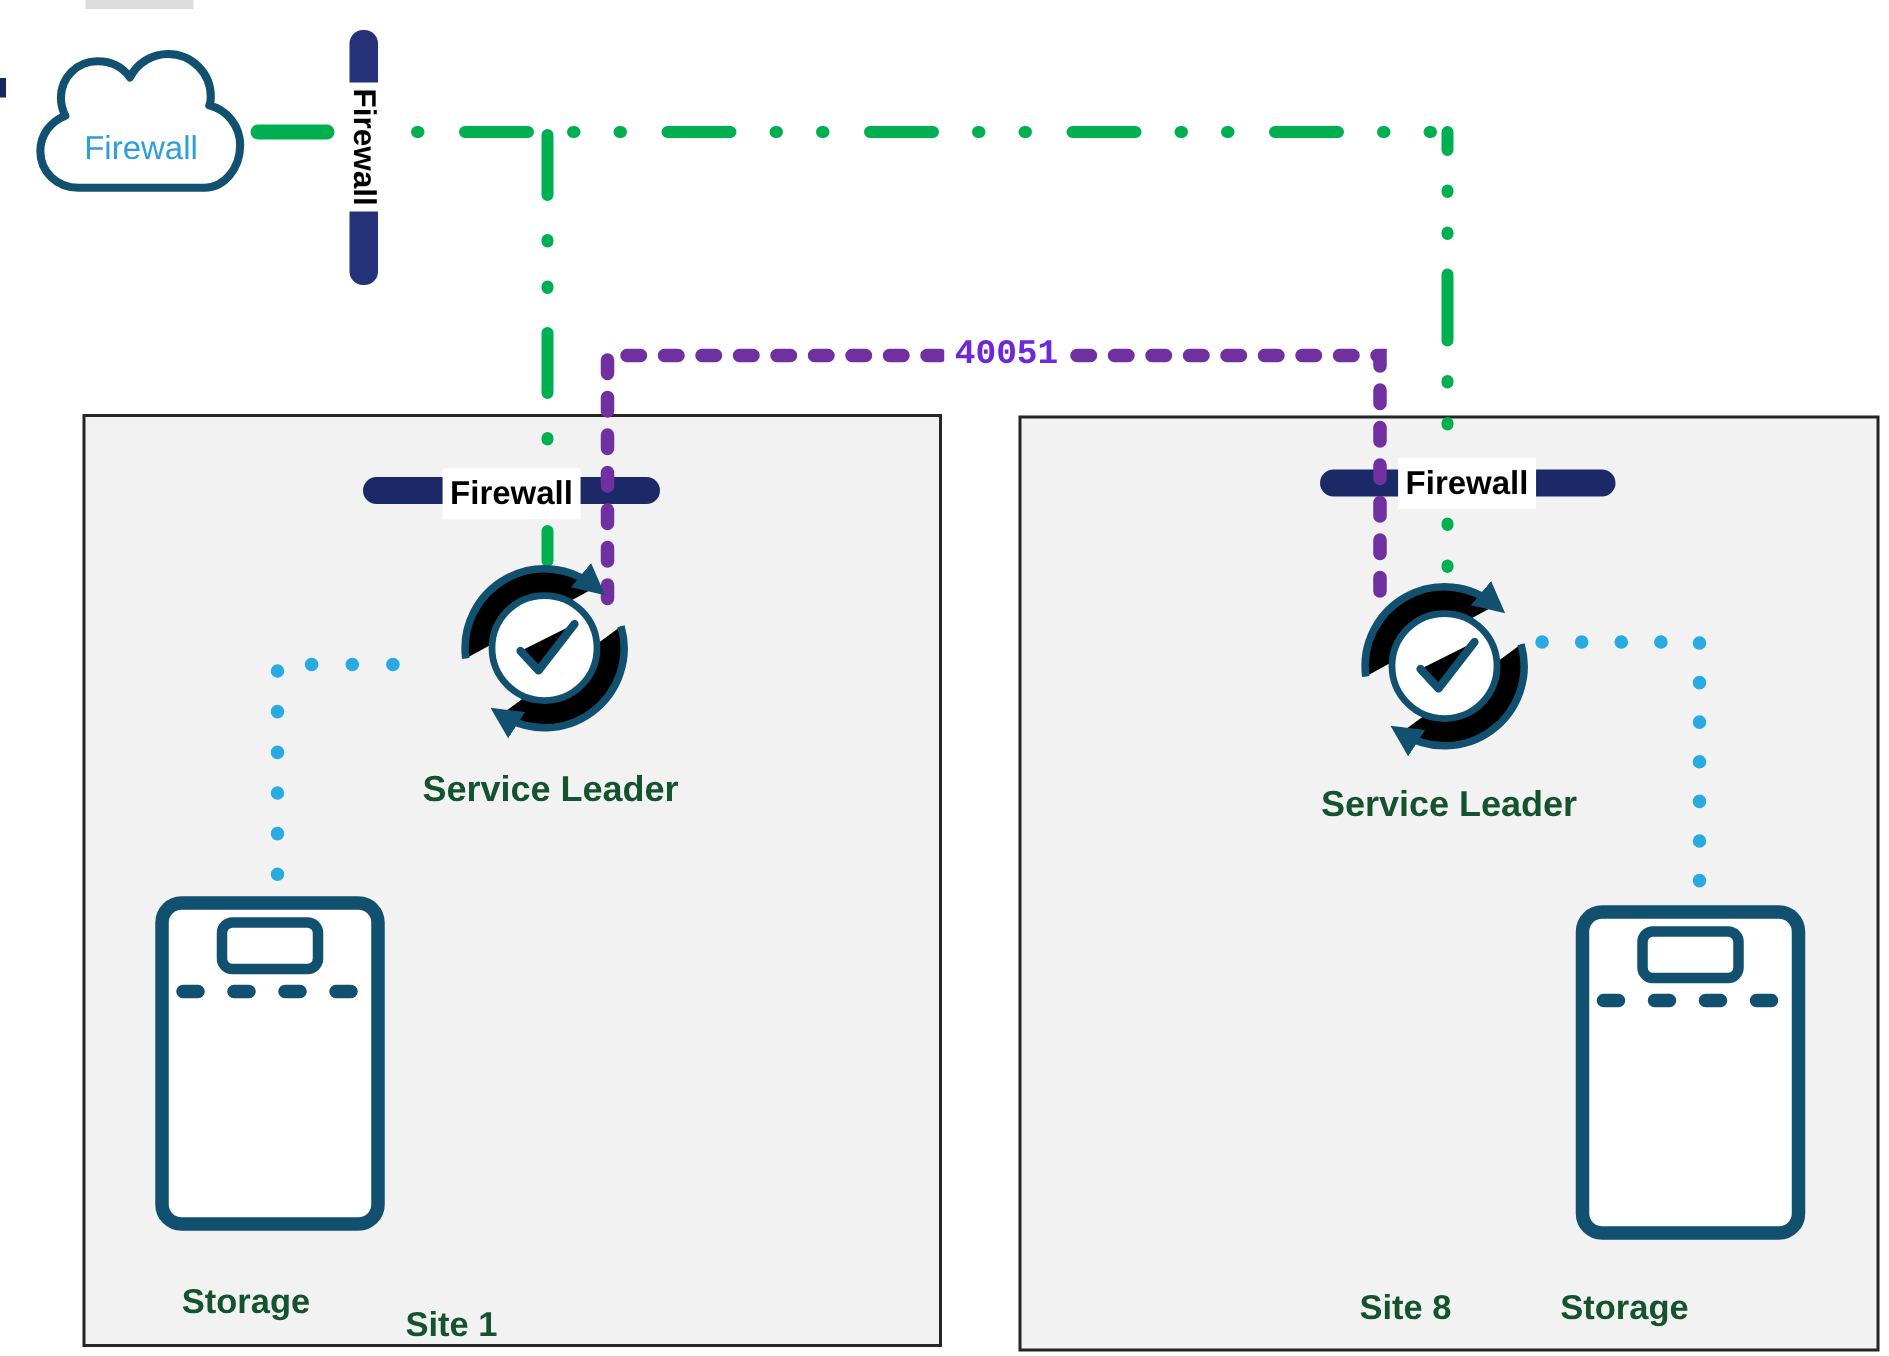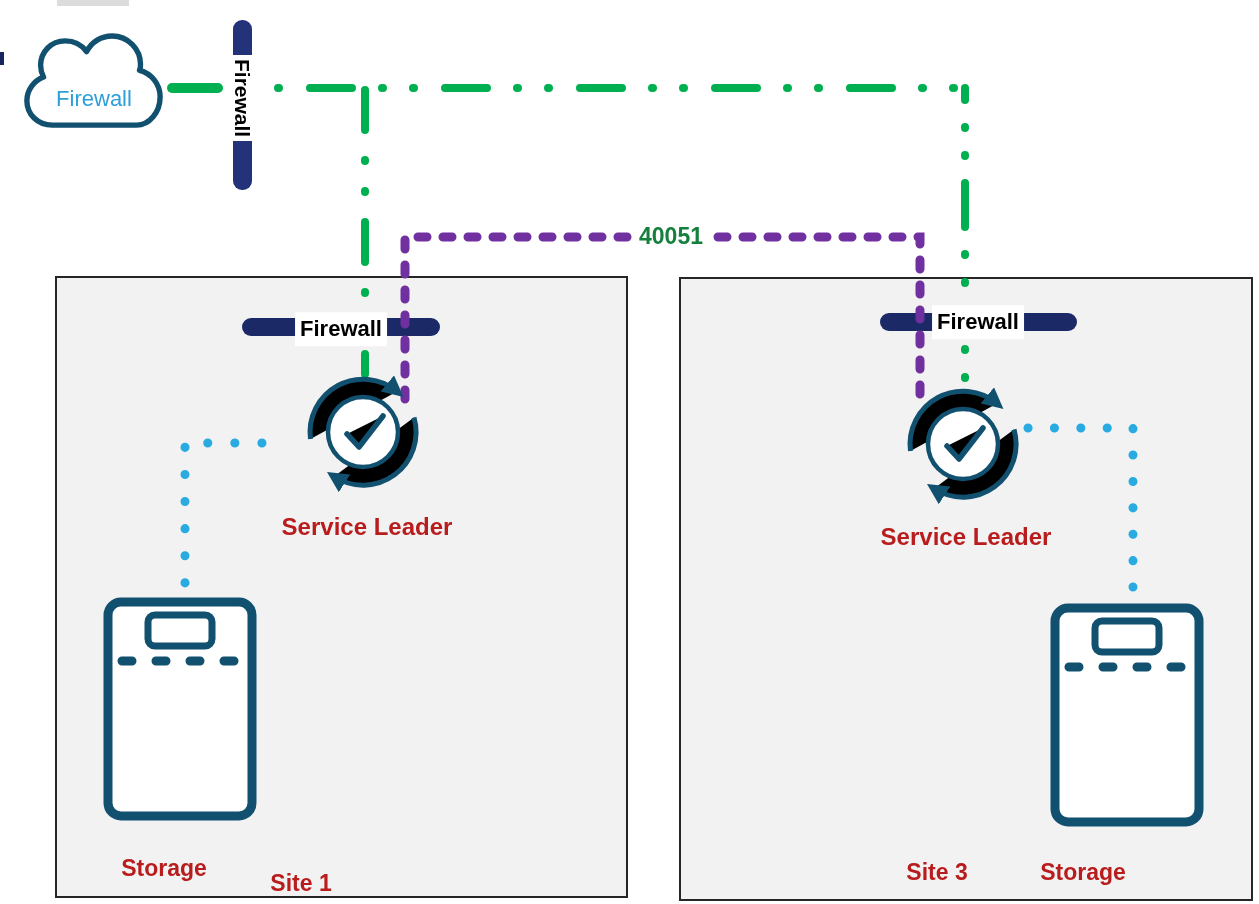--- a/index.html
+++ b/index.html
@@ -30,28 +30,28 @@
     font-weight:bold;font-size:22px;line-height:1.25;padding:3px 5px;
     transform:translate(-50%,-50%);white-space:nowrap;
   }
   .fw-label-vertical{
     position:absolute;z-index:4;background:#ffffff;color:#000;
     font-weight:bold;font-size:21px;padding:4px 2px;
     writing-mode:vertical-rl;text-orientation:mixed;
     transform:translate(-50%,0);white-space:nowrap;
   }
   .port-label{
-    position:absolute;z-index:4;background:#ffffff;color:#15803d;
+    position:absolute;z-index:4;background:#ffffff;color:#6d28d9;
     font-weight:bold;font-size:23px;padding:2px 7px;
-    transform:translate(-50%,-50%);white-space:nowrap;
+    transform:translate(-50%,-50%);white-space:nowrap;font-family:Liberation Mono, monospace;
   }
 
   
   .big-label{
-    position:absolute;z-index:4;color:#b91c1c;font-weight:bold;font-size:23px;
+    position:absolute;z-index:4;color:#14532d;font-weight:bold;font-size:23px;
     transform:translate(-50%,-50%);white-space:nowrap;
   }
   .big-label.sl{font-size:24px;}
 
   
   svg.icon{position:absolute;z-index:5;overflow:visible;}
 
   
   .cloud-text{
     position:absolute;z-index:6;color:#2d9fd9;font-size:22px;font-weight:400;
@@ -143,16 +143,16 @@
   </svg>
 
   <svg class="icon" style="left:1048px;top:601px;" width="158" height="228" viewBox="0 0 158 228">
     <rect x="7" y="7" width="144" height="214" rx="13" fill="#ffffff" stroke="#11506f" stroke-width="9"></rect>
     <rect x="47" y="20" width="64" height="31" rx="7" fill="#ffffff" stroke="#11506f" stroke-width="7"></rect>
     <line x1="21" y1="66" x2="139" y2="66" stroke="#11506f" stroke-width="9" stroke-linecap="round" stroke-dasharray="10 24"></line>
   </svg>
 
   <div class="big-label" style="left:164px;top:868px;">Storage</div>
   <div class="big-label" style="left:301px;top:871px;margin-top:12px;">Site 1</div>
-  <div class="big-label" style="left:937px;top:872px;">Site 3</div>
+  <div class="big-label" style="left:937px;top:872px;">Site 8</div>
   <div class="big-label" style="left:1083px;top:872px;">Storage</div>
 
 </div>
 
 </body></html>

